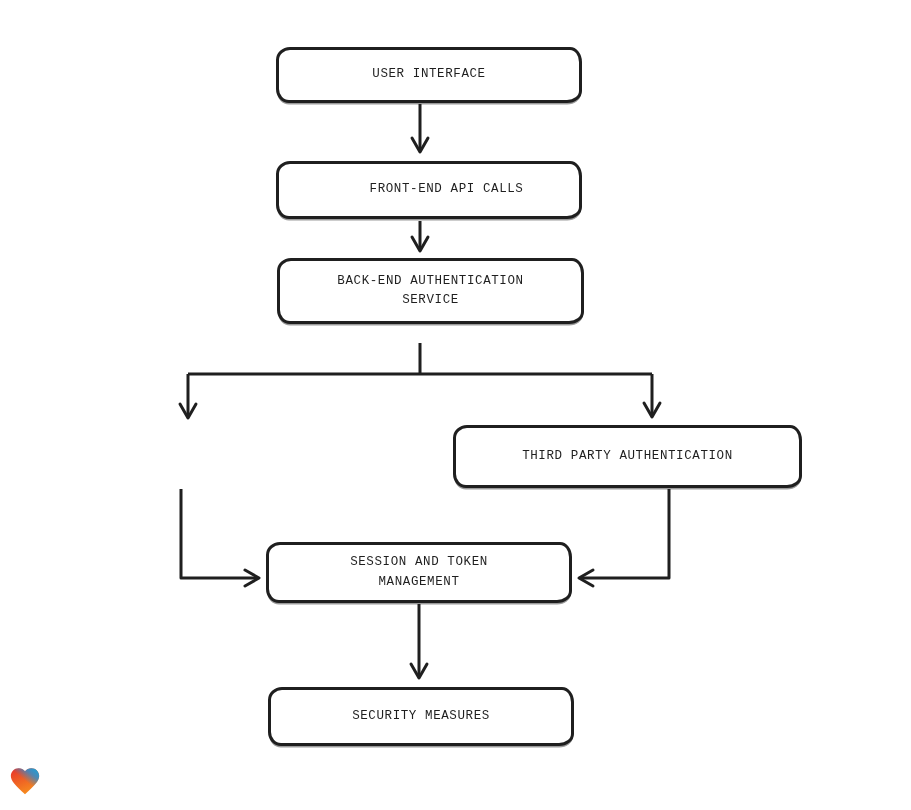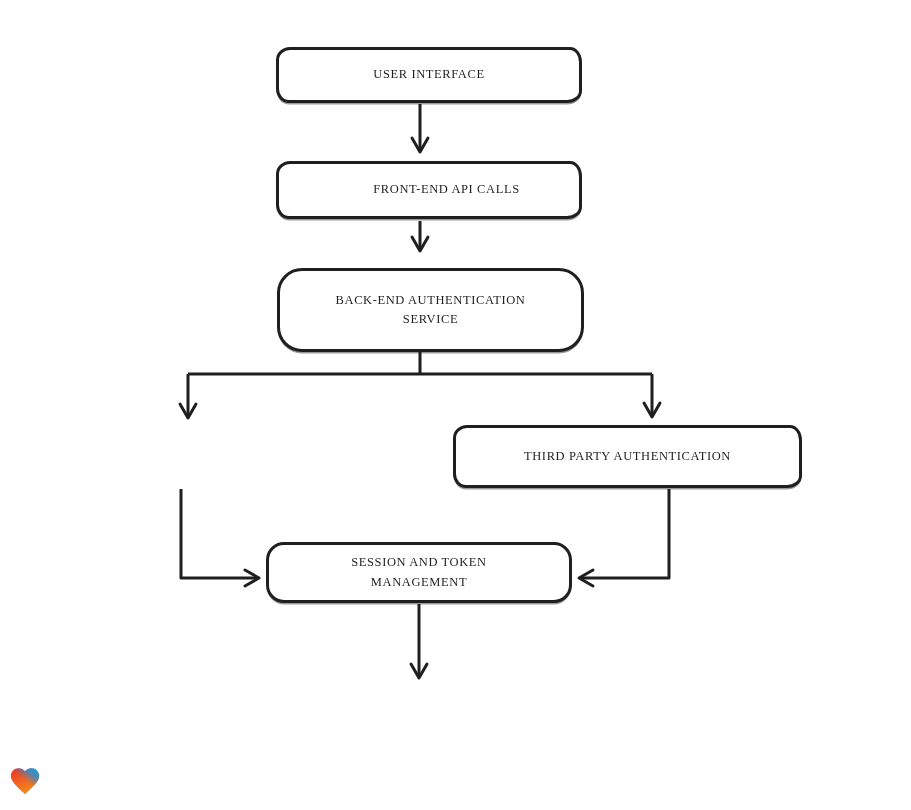--- a/index.html
+++ b/index.html
@@ -6,21 +6,21 @@
     margin: 0;
     padding: 0;
     background: #ffffff;
   }
   .canvas {
     position: relative;
     width: 911px;
     height: 810px;
     background: #ffffff;
     overflow: hidden;
-    font-family: Liberation Serif, serif;
+    font-family: Liberation Mono, monospace;
   }
   .edges-layer {
     position: absolute;
     left: 0;
     top: 0;
     width: 911px;
     height: 810px;
     pointer-events: none;
   }
   .node {
@@ -42,24 +42,24 @@
     line-height: 1.55;
     color: #1f1f1f;
     font-weight: 500;
     padding: 0 8px;
   }
   .node .label.wrap-be { max-width: 215px; }
   .node .label.wrap-st { max-width: 190px; }
 
   #node-user-interface      { left: 276px; top: 47px;  width: 306px; height: 56px; }
   #node-front-end-api-calls { left: 276px; top: 161px; width: 306px; height: 58px; padding-left: 35px; }
-  #node-back-end-auth       { left: 277px; top: 268px; width: 307px; height: 84px; border-radius: 25px; }
+  #node-back-end-auth       { left: 277px; top: 258px; width: 307px; height: 66px; }
   #node-database-layer      { left: 65px;  top: 426px; width: 306px; height: 62px; }
   #node-third-party-auth    { left: 453px; top: 425px; width: 349px; height: 63px; }
-  #node-session-token       { left: 266px; top: 542px; width: 306px; height: 61px; border-radius: 18px; }
+  #node-session-token       { left: 266px; top: 542px; width: 306px; height: 61px; }
   #node-security-measures   { left: 268px; top: 687px; width: 306px; height: 59px; }
 
   .logo {
     position: absolute;
     left: 8px;
     top: 763px;
     width: 34px;
     height: 36px;
   }
 </style>
@@ -106,20 +106,23 @@
 
 
   <div class="node" id="node-third-party-auth">
     <span class="label">THIRD PARTY AUTHENTICATION</span>
   </div>
 
   <div class="node" id="node-session-token">
     <span class="label wrap-st">SESSION AND TOKEN MANAGEMENT</span>
   </div>
 
+  <div class="node" id="node-security-measures">
+    <span class="label">SECURITY MEASURES</span>
+  </div>
 
   <div class="logo">
     <svg width="34" height="36" viewBox="0 0 24 24" xmlns="http://www.w3.org/2000/svg">
       <defs>
         <linearGradient id="heart-g1" x1="0" y1="0" x2="0.45" y2="1">
           <stop offset="0" stop-color="#e8312a"></stop>
           <stop offset="0.45" stop-color="#ee5a25"></stop>
           <stop offset="1" stop-color="#f68a1f"></stop>
         </linearGradient>
         <linearGradient id="heart-g2" x1="0.95" y1="0.05" x2="0.3" y2="0.8">

